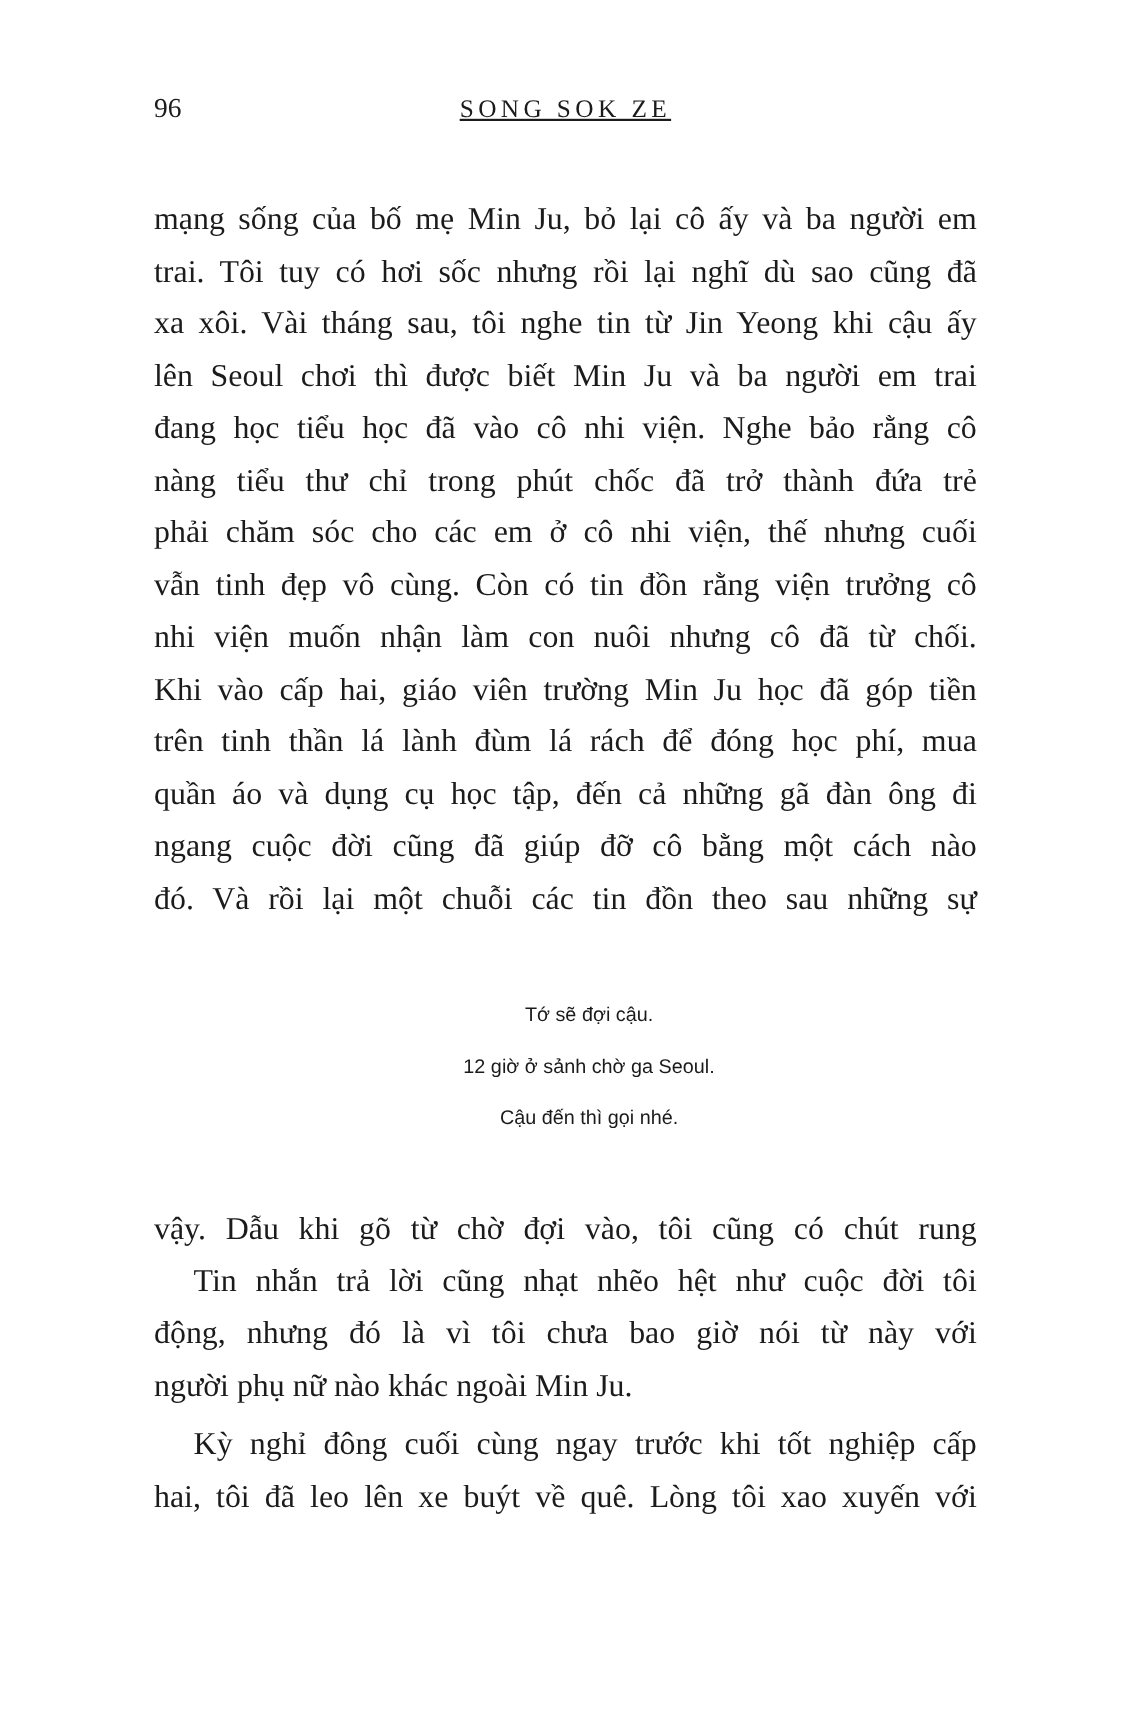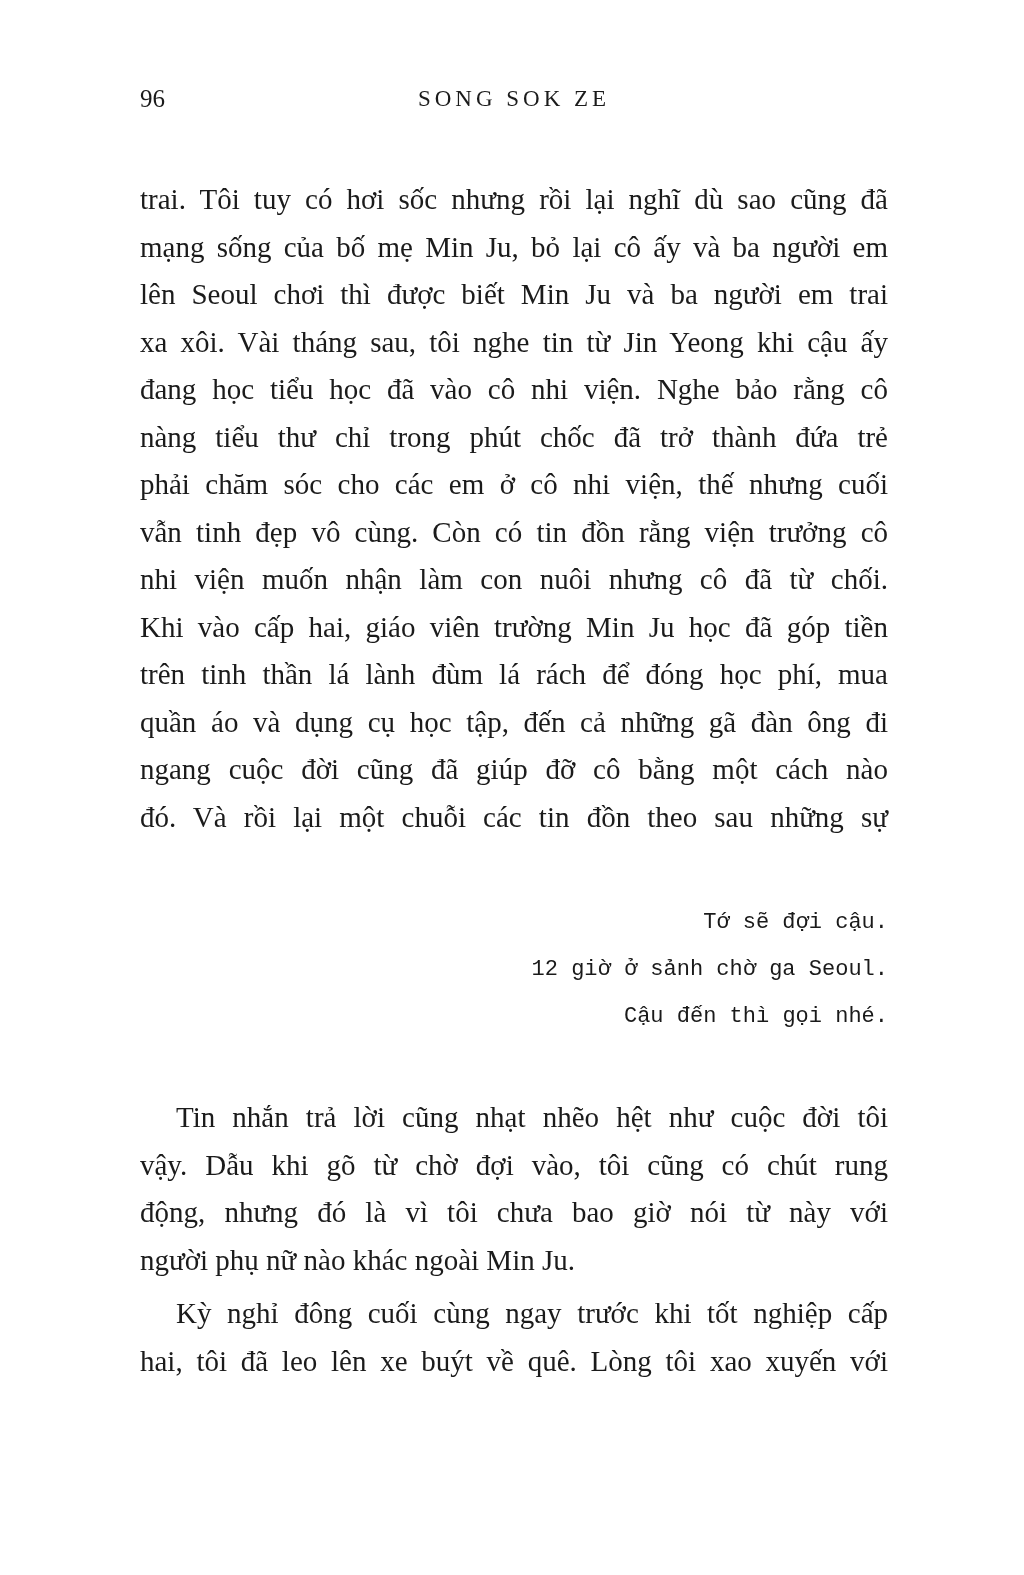--- a/index.html
+++ b/index.html
@@ -30,20 +30,21 @@
     top: 0;
     font-size: 25px;
     line-height: 26px;
   }
   .running-title {
     text-align: center;
     font-size: 23px;
     line-height: 26px;
     letter-spacing: 4px;
     text-transform: uppercase;
+    text-decoration: underline;
   }
   .textblock {
     position: absolute;
     top: 176px;
     left: 140px;
     right: 136px;
   }
   .para { margin: 0; }
   .line {
     font-size: 29px;
@@ -56,66 +57,65 @@
   .line.last { text-align-last: left; }
   .line.indent { text-indent: 36px; }
   .msg-block {
     margin-top: 58px;
     margin-bottom: 54px;
     padding-left: 43px;
     font-family: "Liberation Sans", "DejaVu Sans", sans-serif;
     color: #1a1a1a;
   }
   .msg-line {
-    font-size: 22px;
+    font-size: 18px;
     line-height: 47px;
     height: 47px;
-    text-align: right;
-    font-family: Liberation Mono, monospace;
+    text-align: center;
   }
   .para-3 { margin-top: 6px; }
 </style>
 </head>
 <body>
 
 <div class="page">
 
   <div class="running-header">
     <div class="page-num">96</div>
     <div class="running-title">SONG SOK ZE</div>
   </div>
 
   <div class="textblock">
 
     <div class="para para-1">
+      <div class="line">mạng sống của bố mẹ Min Ju, bỏ lại cô ấy và ba người em</div>
       <div class="line">trai. Tôi tuy có hơi sốc nhưng rồi lại nghĩ dù sao cũng đã</div>
-      <div class="line">mạng sống của bố mẹ Min Ju, bỏ lại cô ấy và ba người em</div>
+      <div class="line">xa xôi. Vài tháng sau, tôi nghe tin từ Jin Yeong khi cậu ấy</div>
       <div class="line">lên Seoul chơi thì được biết Min Ju và ba người em trai</div>
-      <div class="line">xa xôi. Vài tháng sau, tôi nghe tin từ Jin Yeong khi cậu ấy</div>
       <div class="line">đang học tiểu học đã vào cô nhi viện. Nghe bảo rằng cô</div>
       <div class="line">nàng tiểu thư chỉ trong phút chốc đã trở thành đứa trẻ</div>
       <div class="line">phải chăm sóc cho các em ở cô nhi viện, thế nhưng cuối</div>
       <div class="line">vẫn tinh đẹp vô cùng. Còn có tin đồn rằng viện trưởng cô</div>
       <div class="line">nhi viện muốn nhận làm con nuôi nhưng cô đã từ chối.</div>
       <div class="line">Khi vào cấp hai, giáo viên trường Min Ju học đã góp tiền</div>
       <div class="line">trên tinh thần lá lành đùm lá rách để đóng học phí, mua</div>
       <div class="line">quần áo và dụng cụ học tập, đến cả những gã đàn ông đi</div>
       <div class="line">ngang cuộc đời cũng đã giúp đỡ cô bằng một cách nào</div>
       <div class="line">đó. Và rồi lại một chuỗi các tin đồn theo sau những sự</div>
     </div>
 
     <div class="msg-block">
       <div class="msg-line">Tớ sẽ đợi cậu.</div>
       <div class="msg-line">12 giờ ở sảnh chờ ga Seoul.</div>
       <div class="msg-line">Cậu đến thì gọi nhé.</div>
     </div>
 
     <div class="para para-2">
+      <div class="line">vậy. Dẫu khi gõ từ chờ đợi vào, tôi cũng có chút rung</div>
       <div class="line indent">Tin nhắn trả lời cũng nhạt nhẽo hệt như cuộc đời tôi</div>
-      <div class="line">vậy. Dẫu khi gõ từ chờ đợi vào, tôi cũng có chút rung</div>
       <div class="line">động, nhưng đó là vì tôi chưa bao giờ nói từ này với</div>
       <div class="line last">người phụ nữ nào khác ngoài Min Ju.</div>
     </div>
 
     <div class="para para-3">
       <div class="line indent">Kỳ nghỉ đông cuối cùng ngay trước khi tốt nghiệp cấp</div>
       <div class="line">hai, tôi đã leo lên xe buýt về quê. Lòng tôi xao xuyến với</div>
     </div>
 
   </div>

